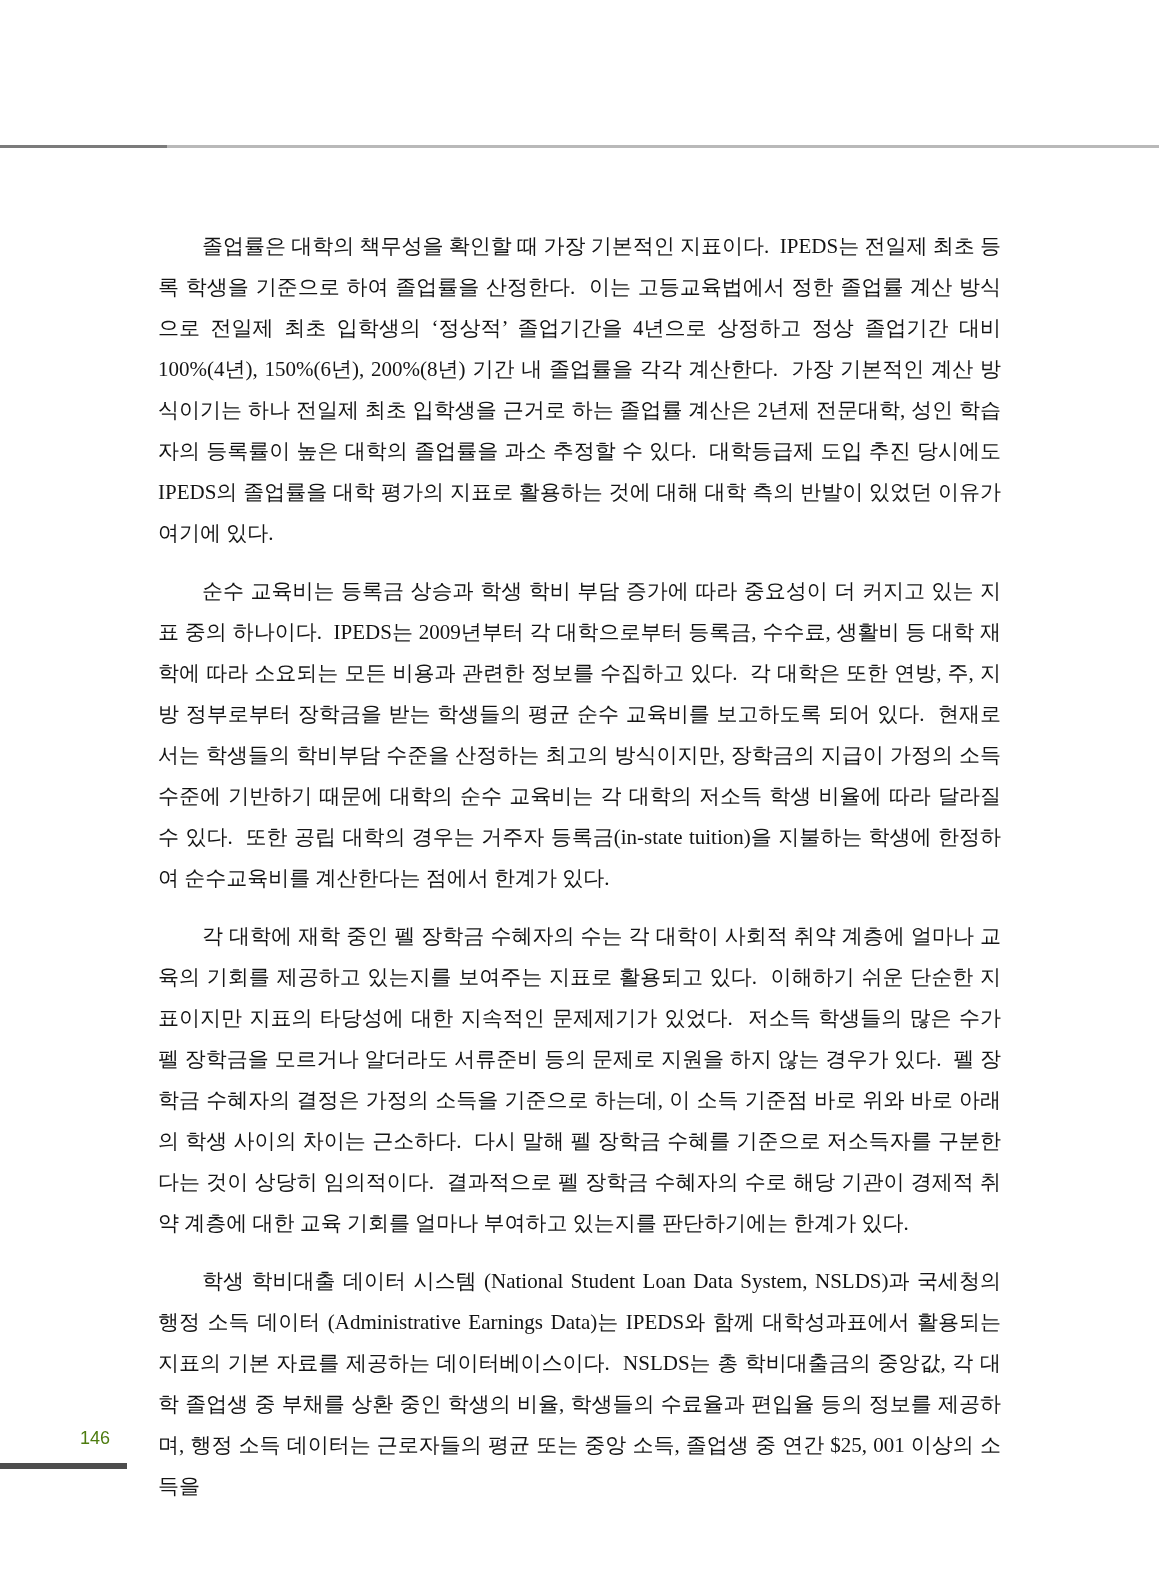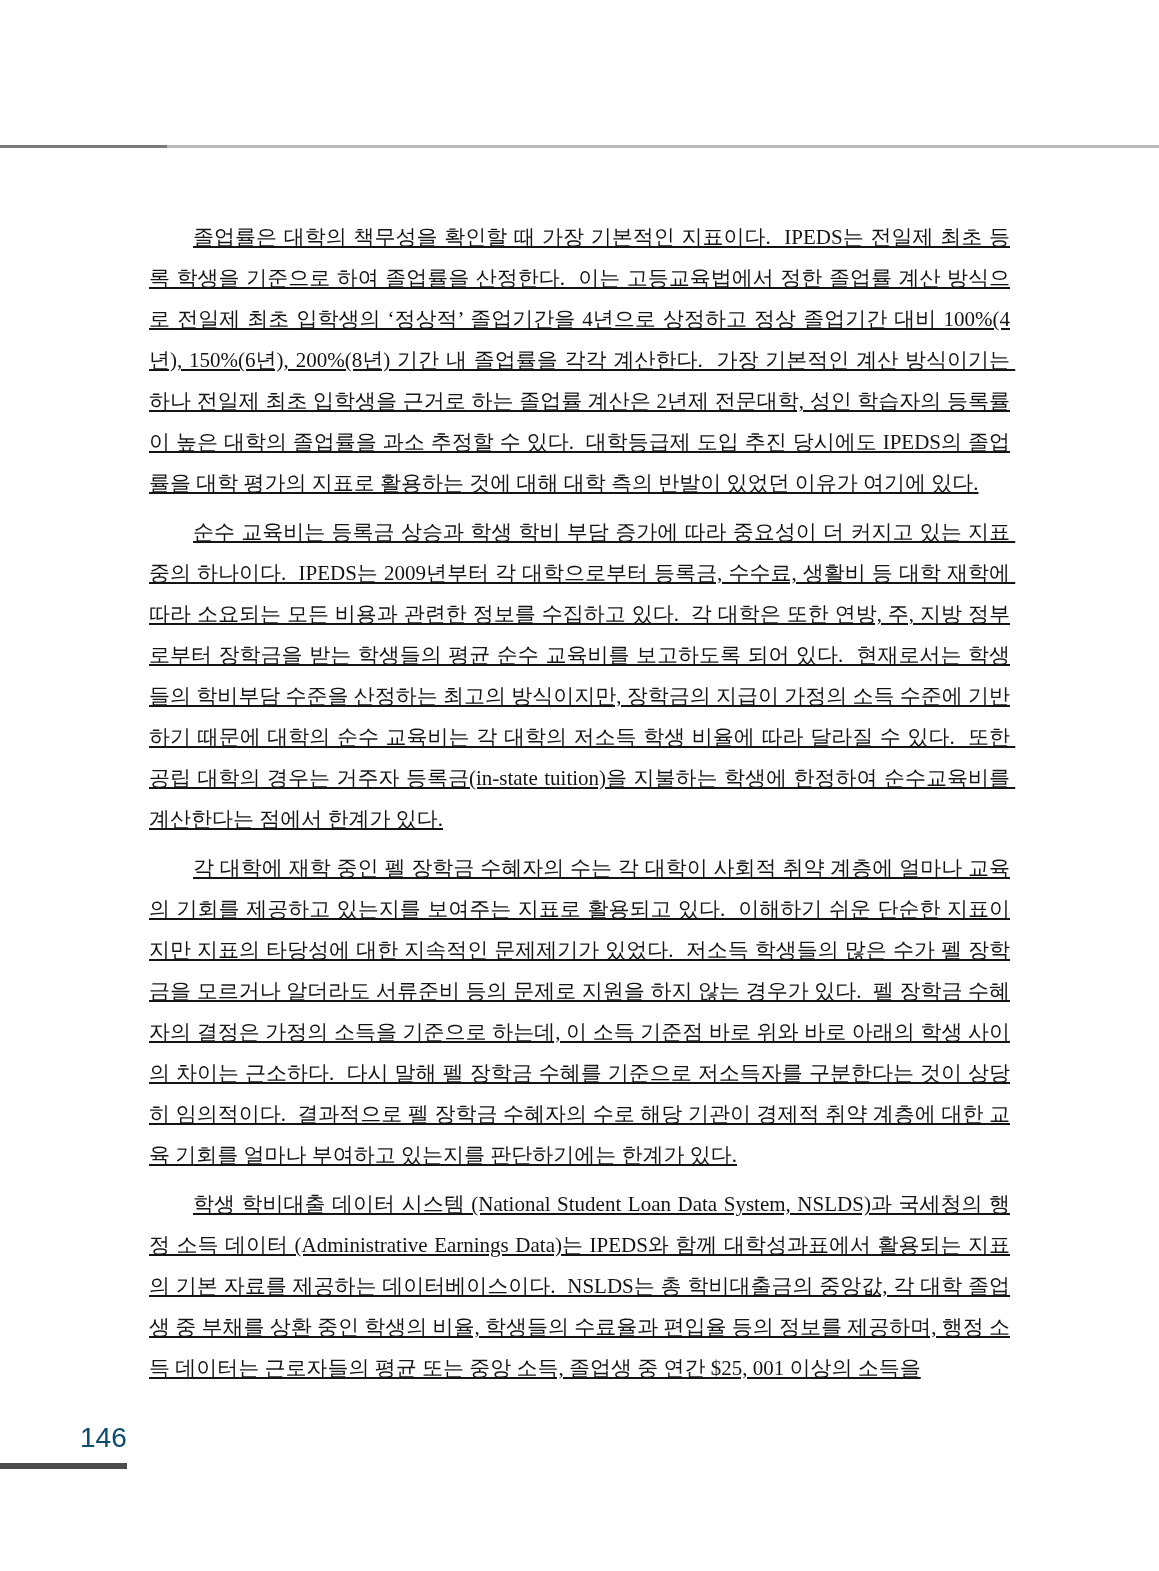--- a/index.html
+++ b/index.html
@@ -49,35 +49,34 @@
     position: absolute;
     left: 141px;
     top: 209px;
     width: 877px;
     font-size: 21px;
     line-height: 41px;
     text-align: justify;
     color: #141414;
   }
   .body-text p {
-    margin: 8px;
+    margin: 17px;
     padding: 0;
     text-indent: 44px;
     white-space: pre-wrap;
-    text-decoration: underline;
   }
   
   .page-number {
     position: absolute;
     left: 80px;
     top: 1424px;
     font-family: "Liberation Sans", "DejaVu Sans", sans-serif;
-    font-size: 28px;
+    font-size: 18px;
     line-height: 28px;
-    color: #0c4a6e;
+    color: #4d7c0f;
   }
   .footer-bar {
     position: absolute;
     left: 0;
     top: 1463px;
     width: 127px;
     height: 6px;
     background: #4d4d4d;
   }
 </style>

